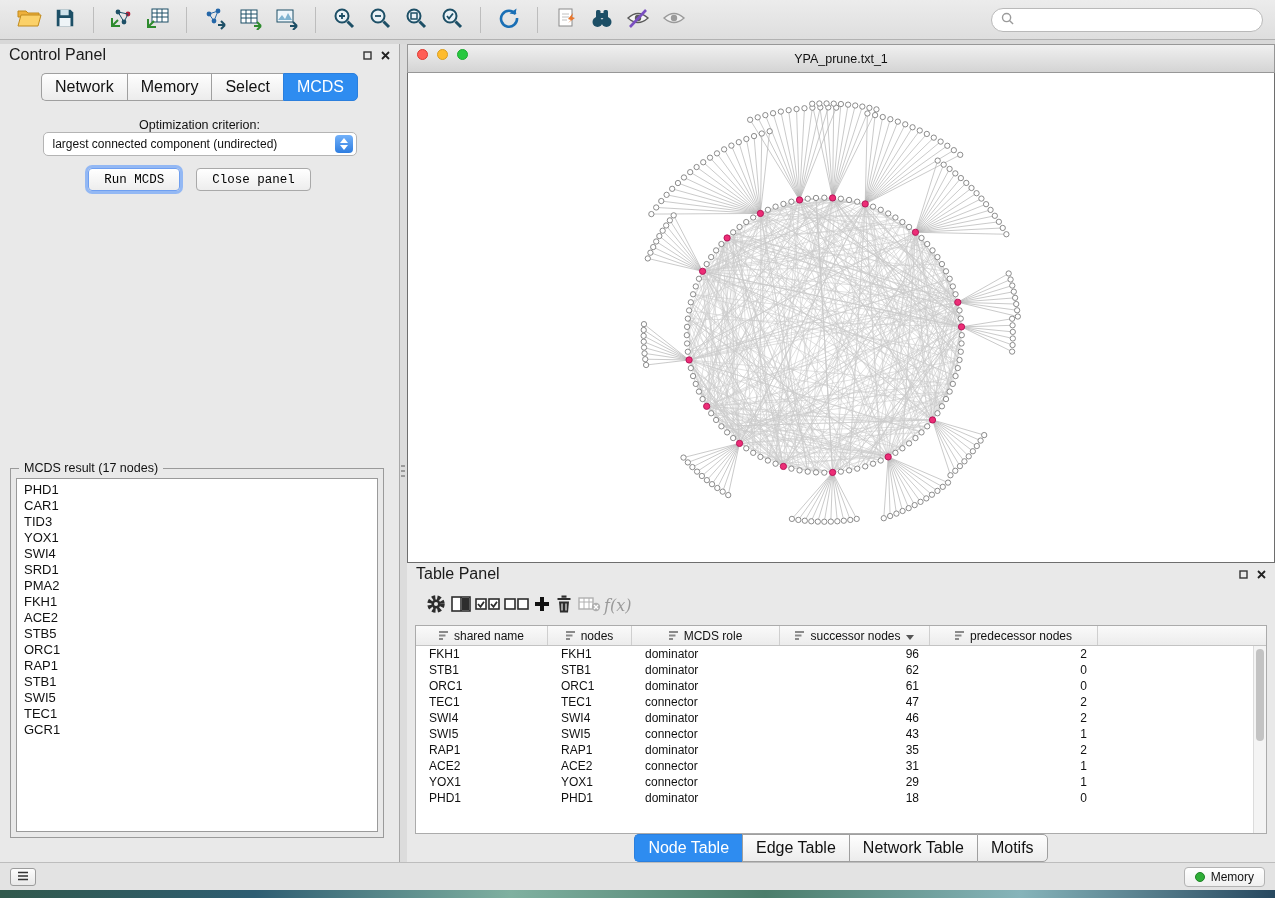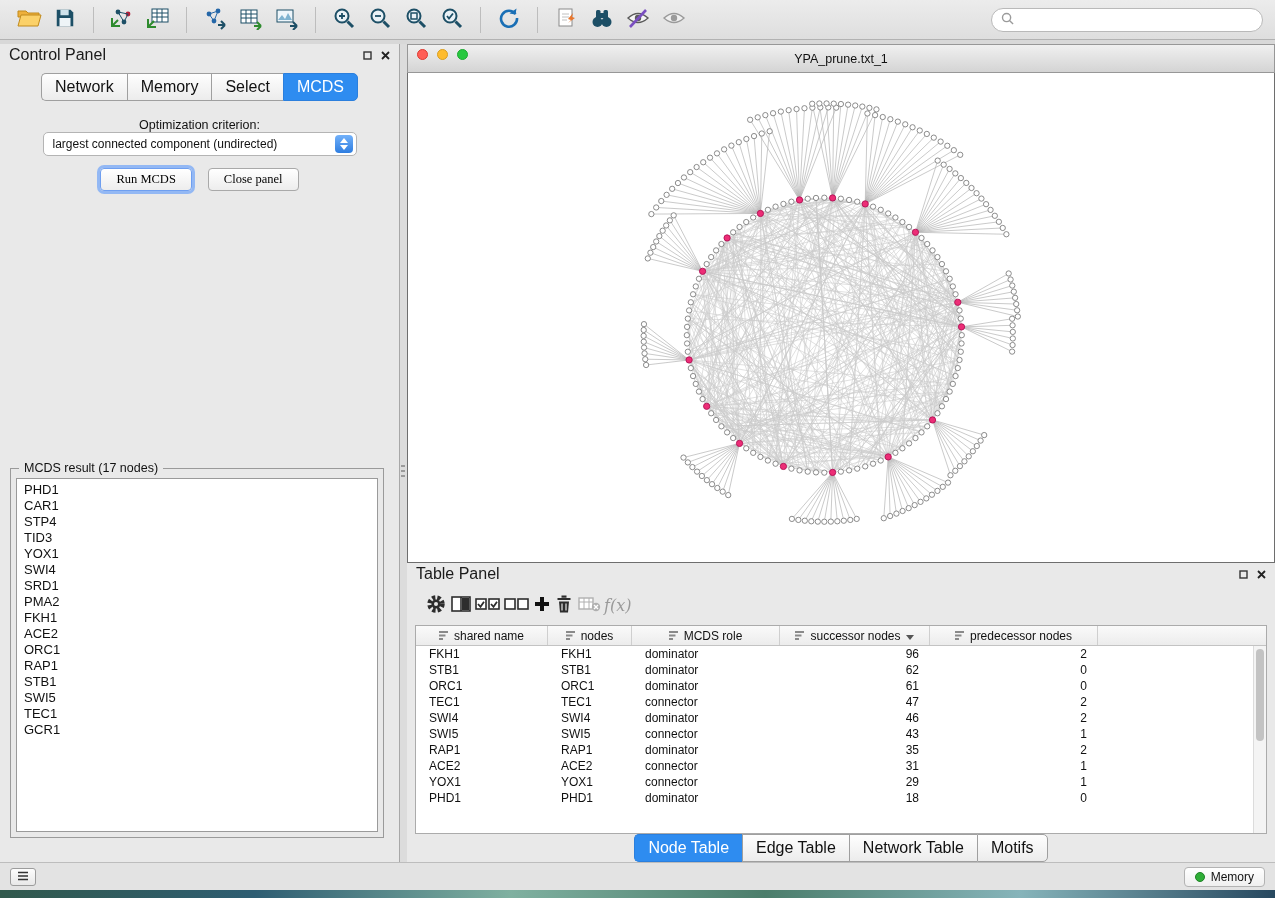--- a/index.html
+++ b/index.html
@@ -28,21 +28,21 @@
   .tabbar{display:flex;justify-content:center;margin-top:7px}
   .tab{padding:4px 13px;border:1px solid #9f9f9f;border-right:none;background:linear-gradient(#fefefe,#ececec);font-size:16px}
   .tab:first-child{border-radius:5px 0 0 5px}
   .tab:last-child{border-right:1px solid #9f9f9f;border-radius:0 5px 5px 0}
   .tab.selected{background:#2e8cf0;border-color:#2b7fdd;color:#fff}
   .opt-label{text-align:center;margin-top:17px;font-size:12.5px}
   .select{width:314px;height:24px;margin:0 auto 0;background:#fff;border:1px solid #b4b4b4;border-radius:5px;display:flex;align-items:center}
   .select-text{flex:1;padding-left:9px;font-size:12px;white-space:nowrap}
   .select-stepper{width:18px;height:18px;margin-right:3px;border-radius:4px;background:linear-gradient(#72b1fa,#2e7de0);display:flex;flex-direction:column;align-items:center;justify-content:center;gap:2px;flex-shrink:0}
   .btn-row{display:flex;justify-content:center;gap:16px;margin-top:12px}
-  .btn{height:23px;padding:0 15px;font-size:12.5px;background:linear-gradient(#ffffff,#ededed);border:1px solid #a9a9a9;border-radius:4px;font-family:Liberation Serif, serif}
+  .btn{height:23px;padding:0 15px;font-size:12.5px;background:linear-gradient(#ffffff,#ededed);border:1px solid #a9a9a9;border-radius:4px;font-family:Liberation Mono, monospace}
   .btn.focused{box-shadow:0 0 0 3px rgba(77,144,254,.55);border-color:#6f9ff0}
   .groupbox{position:absolute;left:10px;right:15px;top:424px;bottom:24px;border:1px solid #9a9a9a}
   .groupbox-title{position:absolute;top:-8px;left:8px;background:#e9e9e9;padding:0 5px;font-size:12.5px}
   .mcds-list{position:absolute;left:5px;right:5px;top:9px;bottom:5px;background:#fff;border:1px solid #9a9a9a;padding:3px 0;overflow:hidden;font-size:13px}
   .mcds-item{padding:0 7px;line-height:16px}
 
   
   .net-window{height:519px;display:flex;flex-direction:column;flex-shrink:0}
   .net-titlebar{height:29px;background:linear-gradient(#f0f0f0,#d4d4d4);border:1px solid #979797;display:flex;align-items:center;justify-content:center;position:relative;font-size:12.5px;color:#111}
   .lights{position:absolute;left:9px;top:4px;display:flex;gap:9px}
@@ -242,28 +242,28 @@
       </div>
       <div class="btn-row">
         <button class="btn focused">Run MCDS</button>
         <button class="btn">Close panel</button>
       </div>
       <div class="groupbox">
         <span class="groupbox-title">MCDS result (17 nodes)</span>
         <div class="mcds-list">
             <div class="mcds-item">PHD1</div>
             <div class="mcds-item">CAR1</div>
-            <div class="mcds-item">STP4</div>
             <div class="mcds-item">TID3</div>
             <div class="mcds-item">YOX1</div>
             <div class="mcds-item">SWI4</div>
             <div class="mcds-item">SRD1</div>
             <div class="mcds-item">PMA2</div>
             <div class="mcds-item">FKH1</div>
             <div class="mcds-item">ACE2</div>
+            <div class="mcds-item">STB5</div>
             <div class="mcds-item">ORC1</div>
             <div class="mcds-item">RAP1</div>
             <div class="mcds-item">STB1</div>
             <div class="mcds-item">SWI5</div>
             <div class="mcds-item">TEC1</div>
             <div class="mcds-item">GCR1</div>
           </div>
       </div>
     </div>
 

